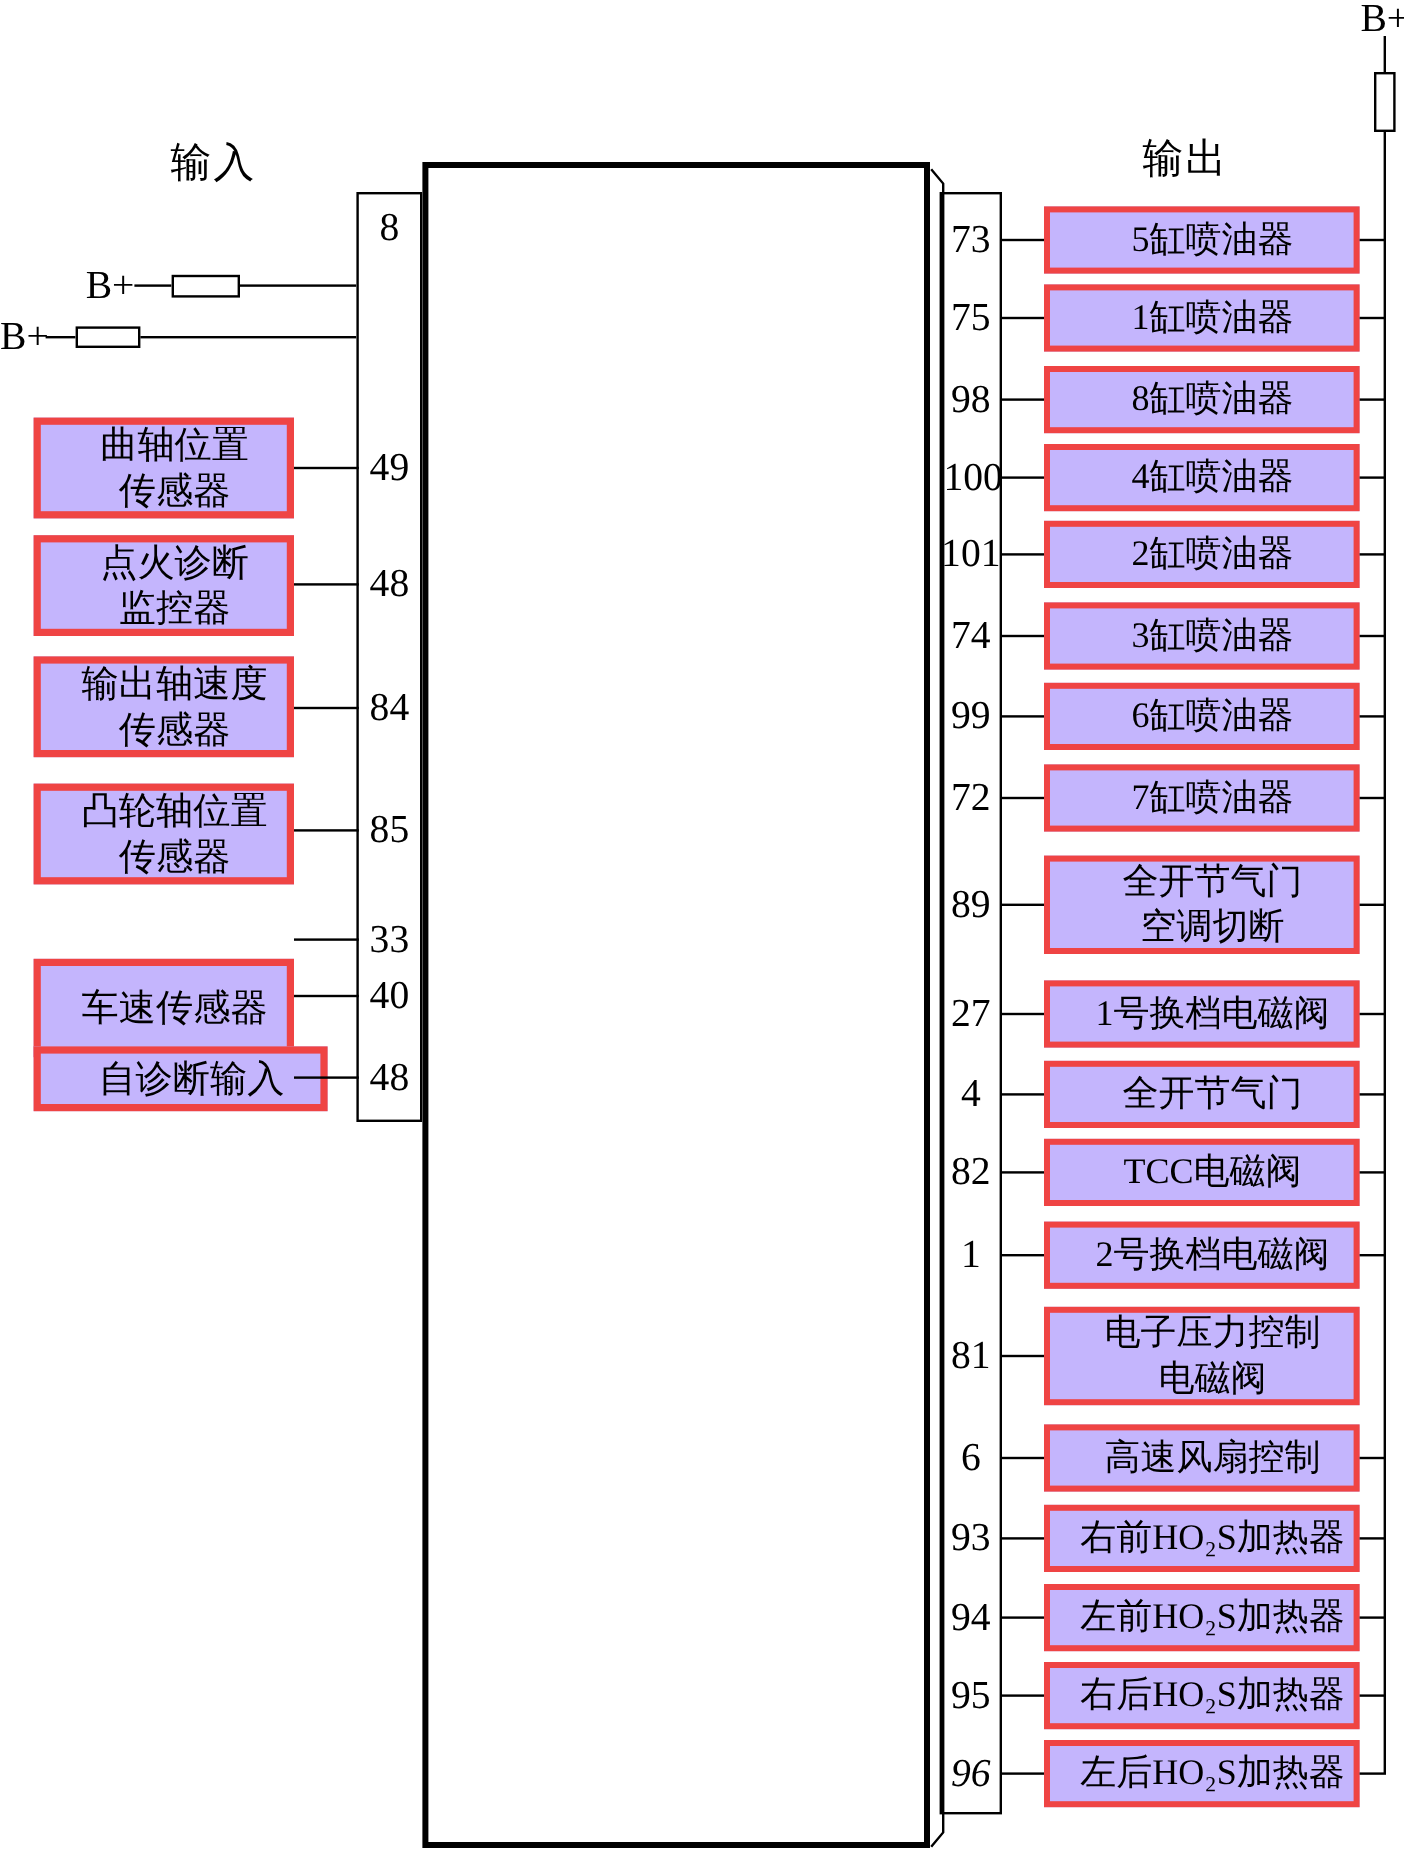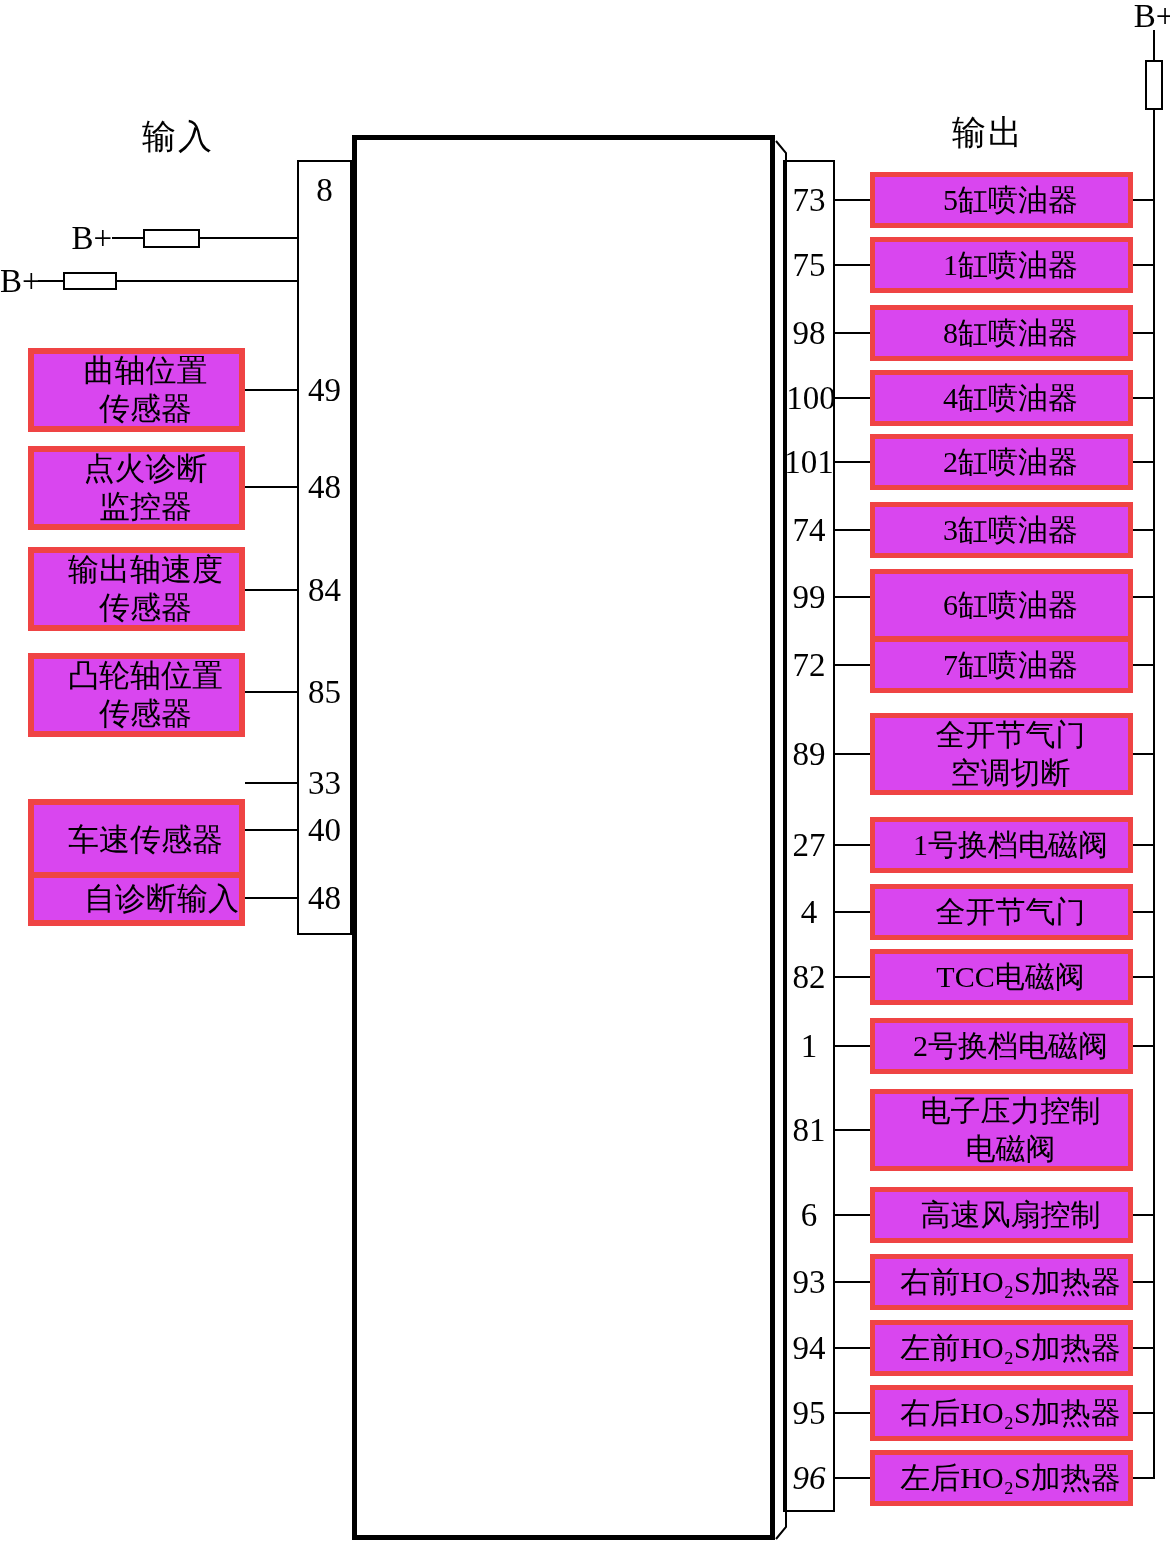--- a/index.html
+++ b/index.html
@@ -5,21 +5,21 @@
   html,body{margin:0;padding:0;background:#fff;}
   #stage{
     position:relative;width:1170px;height:1549px;background:#ffffff;
     font-family:"Liberation Serif","DejaVu Serif",serif;color:#000;overflow:hidden;
   }
   .hline{position:absolute;height:2px;background:#000;}
   .vline{position:absolute;width:2px;background:#000;}
   .strip{position:absolute;border:2px solid #000;background:#fff;box-sizing:border-box;}
   .fuse{position:absolute;border:2px solid #000;background:#fff;box-sizing:border-box;}
   .devbox{
-    position:absolute;background:#d946ef;box-sizing:border-box;border:6px solid #ef4444;
+    position:absolute;background:#c4b5fd;box-sizing:border-box;border:6px solid #ef4444;
     display:flex;flex-direction:column;justify-content:center;align-items:center;
     text-align:center;font-size:31px;line-height:38px;overflow:hidden;white-space:nowrap;padding-left:18px;
   }
   .devbox.right{border-width:5px;font-size:30px;}
   .pin{position:absolute;font-size:33px;line-height:40px;text-align:center;}
   .title{position:absolute;font-size:34px;line-height:40px;text-align:center;letter-spacing:2px;}
   .bplus{position:absolute;font-size:33px;line-height:40px;}
   #ecu-box{position:absolute;left:352px;top:135px;width:423px;height:1405px;
     border:5px solid #000;background:#fff;box-sizing:border-box;}
   #ecu-label{position:absolute;left:352px;top:804px;width:423px;text-align:center;
@@ -104,21 +104,21 @@
       <div class="devbox" style="left: 28px; top: 653px; width: 217px; height: 84px;">
         <div>凸轮轴位置</div>
         <div>传感器</div>
       </div>
       <div class="hline" style="left: 245px; top: 691px; width: 54px;"></div>
       <div class="devbox" style="left: 28px; top: 763px; width: 217px; height: 82px; margin-top: 36px;">
         <div>车速传感器</div>
       </div>
       <div class="hline" style="left: 245px; top: 782px; width: 54px;"></div>
       <div class="hline" style="left: 245px; top: 829px; width: 54px;"></div>
-      <div class="devbox" style="left: 28px; top: 872px; width: 217px; height: 54px; align-items: flex-end;">
+      <div class="devbox" style="left: 28px; top: 872px; width: 245px; height: 54px;">
         <div>自诊断输入</div>
       </div>
       <div class="hline" style="left: 245px; top: 897px; width: 54px;"></div>
       <div class="devbox right" style="left: 870px; top: 172px; width: 263px; height: 56px;">
         <div>5缸喷油器</div>
       </div>
       <div class="hline" style="left: 835px; top: 199px; width: 35px;"></div>
       <div class="hline" style="left: 1133px; top: 199px; width: 22px;"></div>
       <div class="devbox right" style="left: 870px; top: 237px; width: 263px; height: 56px;">
         <div>1缸喷油器</div>
@@ -138,21 +138,21 @@
       <div class="devbox right" style="left: 870px; top: 434px; width: 263px; height: 56px;">
         <div>2缸喷油器</div>
       </div>
       <div class="hline" style="left: 835px; top: 461px; width: 35px;"></div>
       <div class="hline" style="left: 1133px; top: 461px; width: 22px;"></div>
       <div class="devbox right" style="left: 870px; top: 502px; width: 263px; height: 56px;">
         <div>3缸喷油器</div>
       </div>
       <div class="hline" style="left: 835px; top: 529px; width: 35px;"></div>
       <div class="hline" style="left: 1133px; top: 529px; width: 22px;"></div>
-      <div class="devbox right" style="left: 870px; top: 569px; width: 263px; height: 72px;">
+      <div class="devbox right" style="left: 870px; top: 569px; width: 263px; height: 56px;">
         <div>6缸喷油器</div>
       </div>
       <div class="hline" style="left: 835px; top: 596px; width: 35px;"></div>
       <div class="hline" style="left: 1133px; top: 596px; width: 22px;"></div>
       <div class="devbox right" style="left: 870px; top: 637px; width: 263px; height: 56px;">
         <div>7缸喷油器</div>
       </div>
       <div class="hline" style="left: 835px; top: 664px; width: 35px;"></div>
       <div class="hline" style="left: 1133px; top: 664px; width: 22px;"></div>
       <div class="devbox right" style="left: 870px; top: 713px; width: 263px; height: 82px;">

